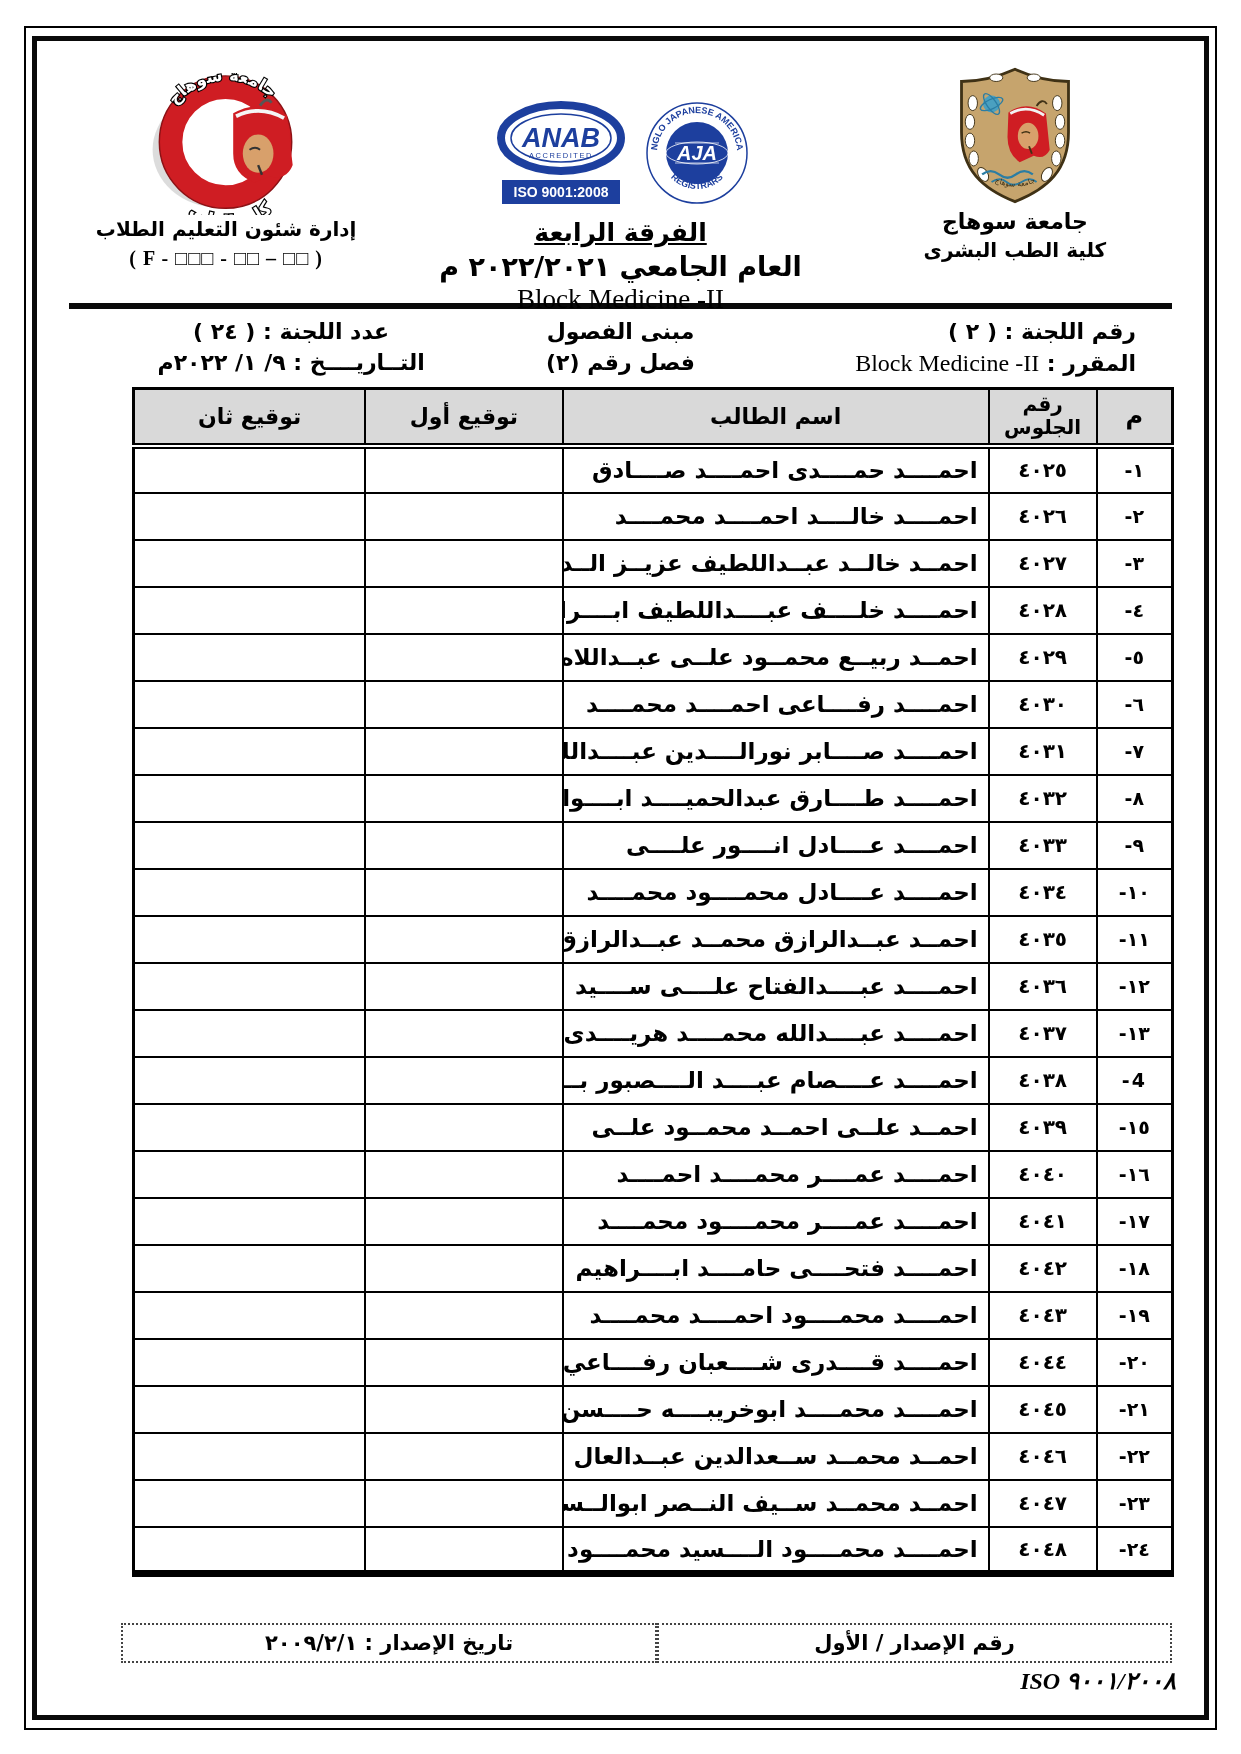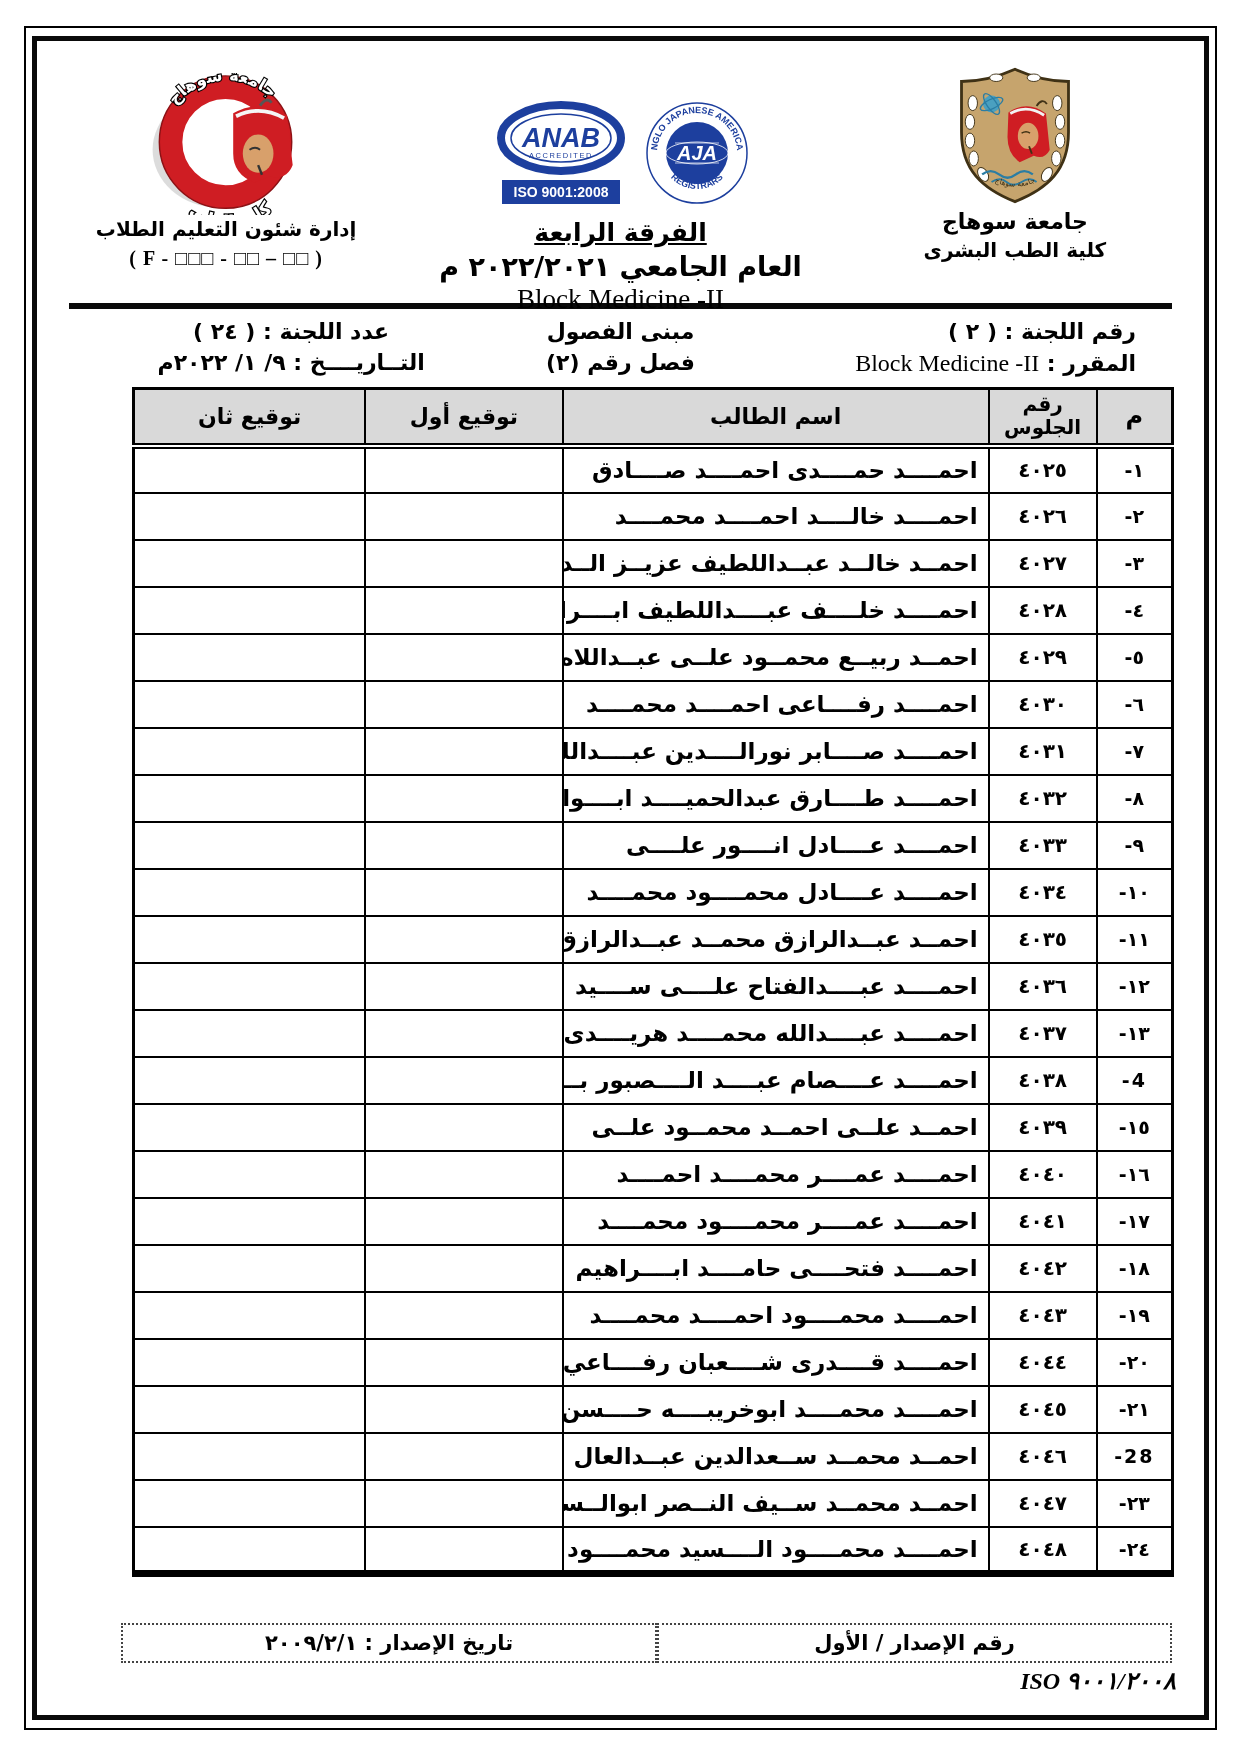--- a/index.html
+++ b/index.html
@@ -362,21 +362,21 @@
               <td class="t-sig"></td>
             </tr>
             <tr>
               <td class="t-no">٢١-</td>
               <td class="t-seat">٤٠٤٥</td>
               <td class="t-name">احمــــد محمــــد ابوخريبــــه حــــسن</td>
               <td class="t-sig"></td>
               <td class="t-sig"></td>
             </tr>
             <tr>
-              <td class="t-no">28-</td>
+              <td class="t-no">٢٢-</td>
               <td class="t-seat">٤٠٤٦</td>
               <td class="t-name">احمــد محمــد ســعدالدين عبــدالعال</td>
               <td class="t-sig"></td>
               <td class="t-sig"></td>
             </tr>
             <tr>
               <td class="t-no">٢٣-</td>
               <td class="t-seat">٤٠٤٧</td>
               <td class="t-name">احمــد محمــد ســيف النــصر ابوالــسعود</td>
               <td class="t-sig"></td>

